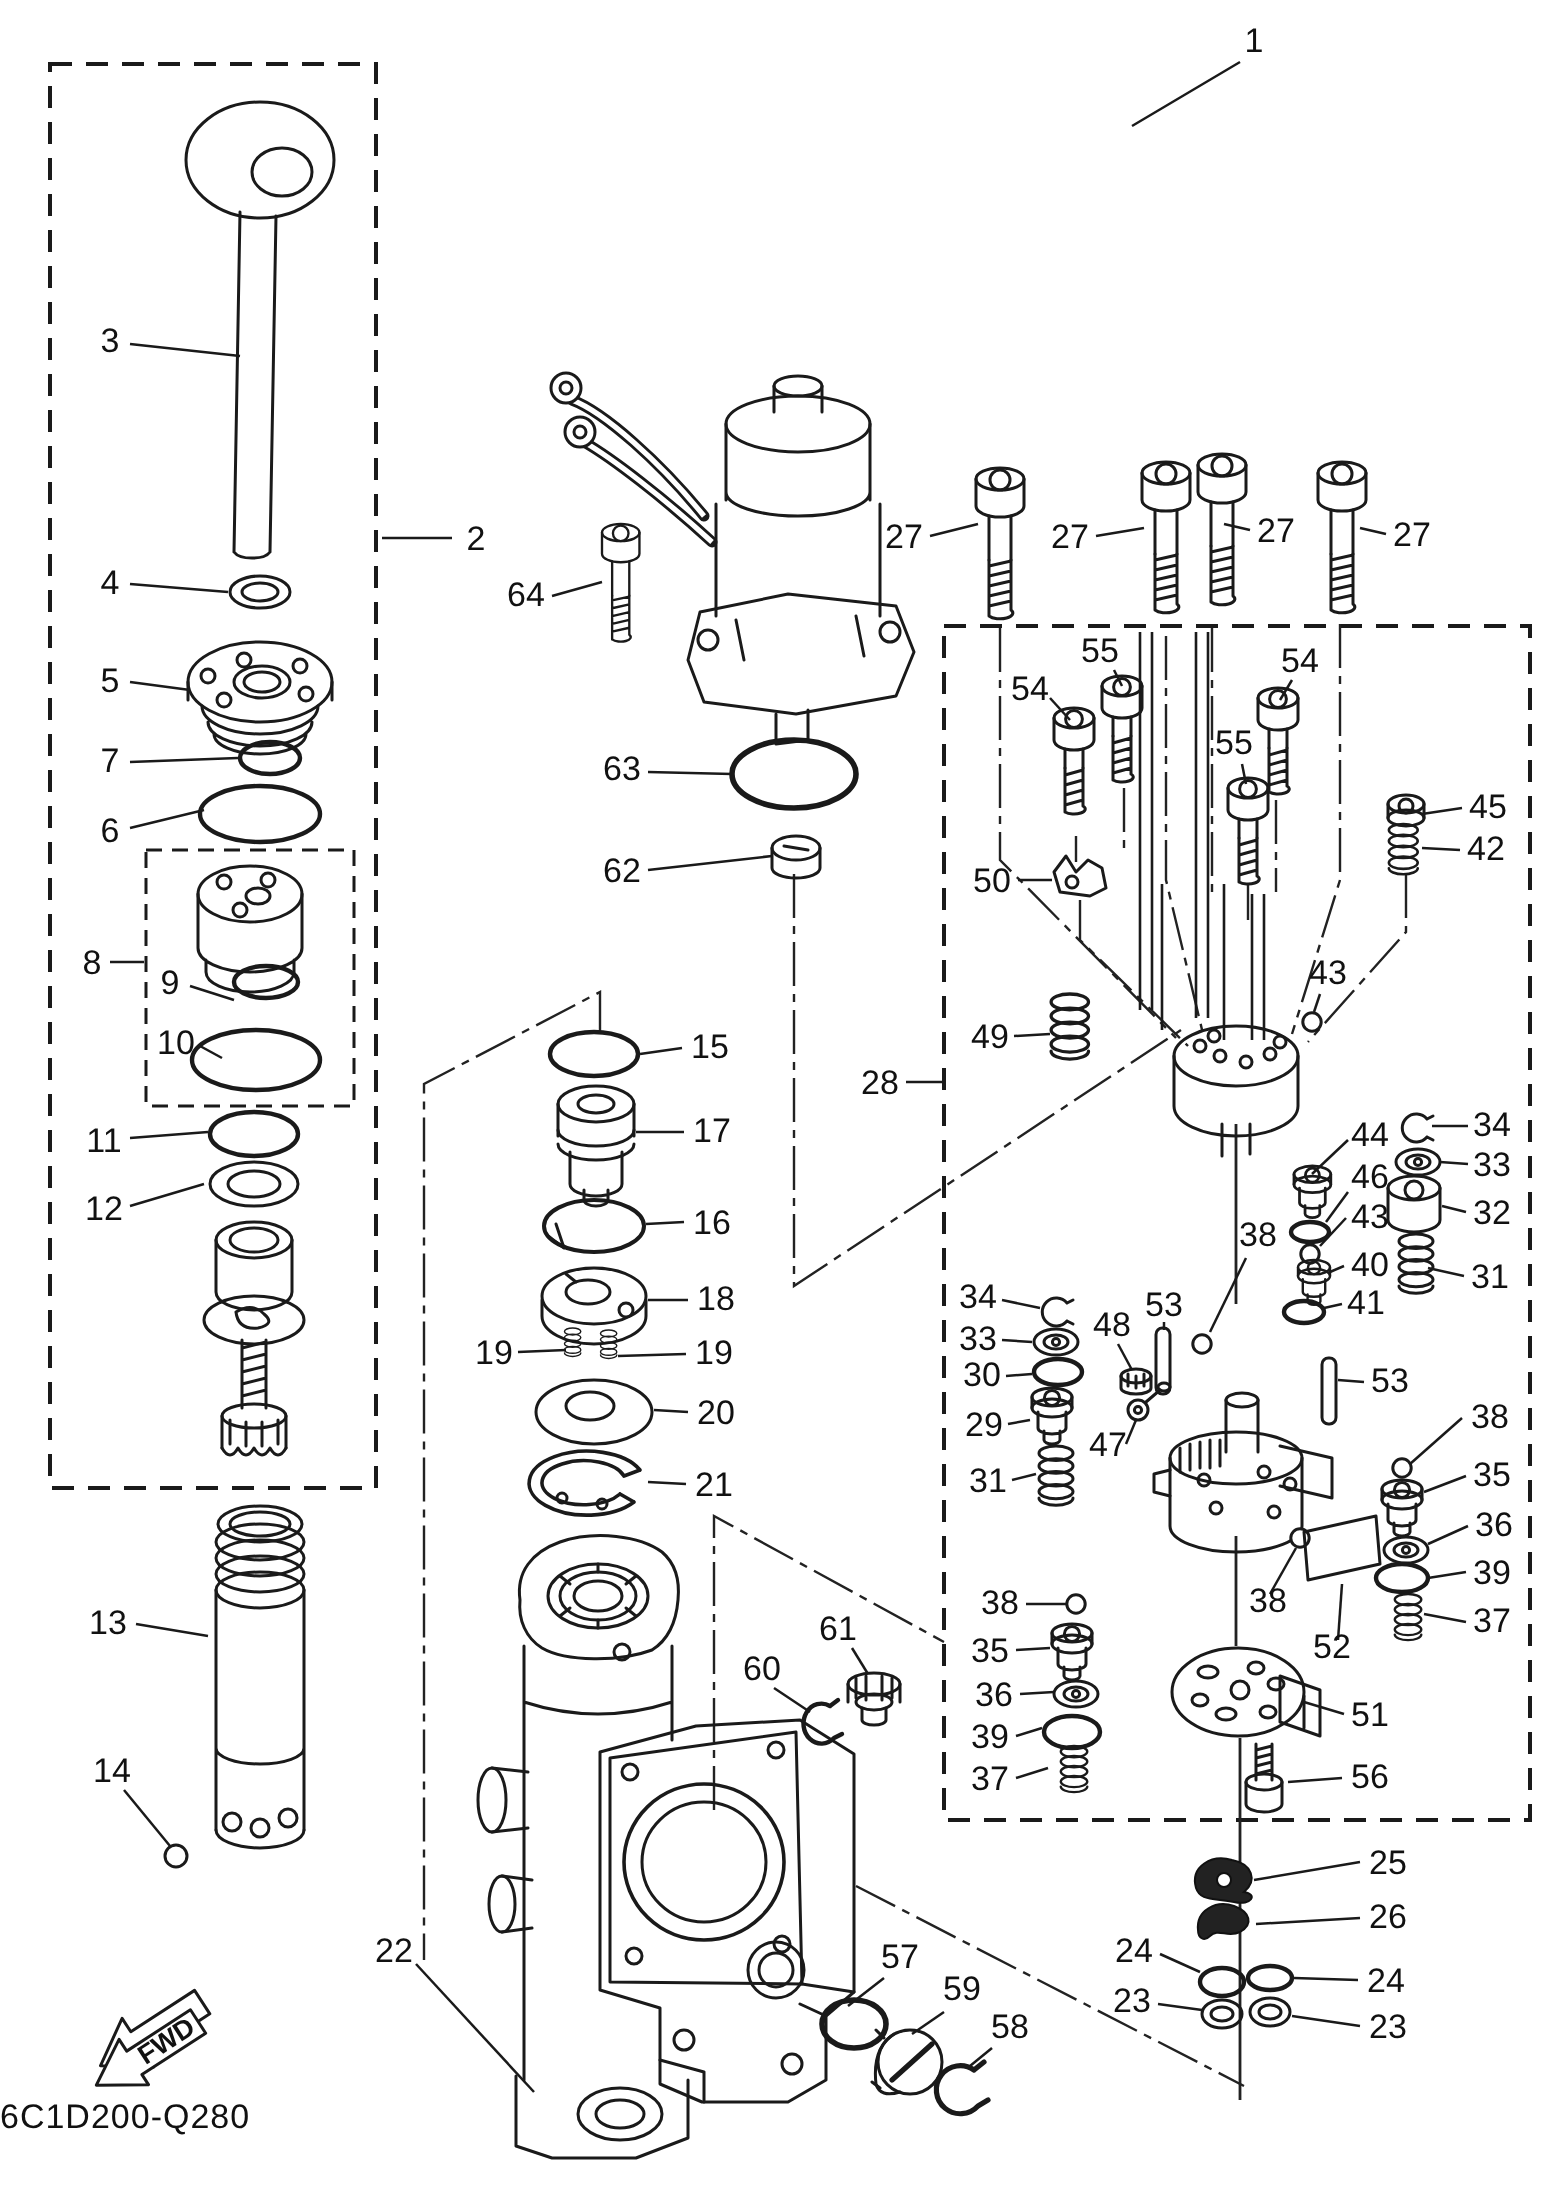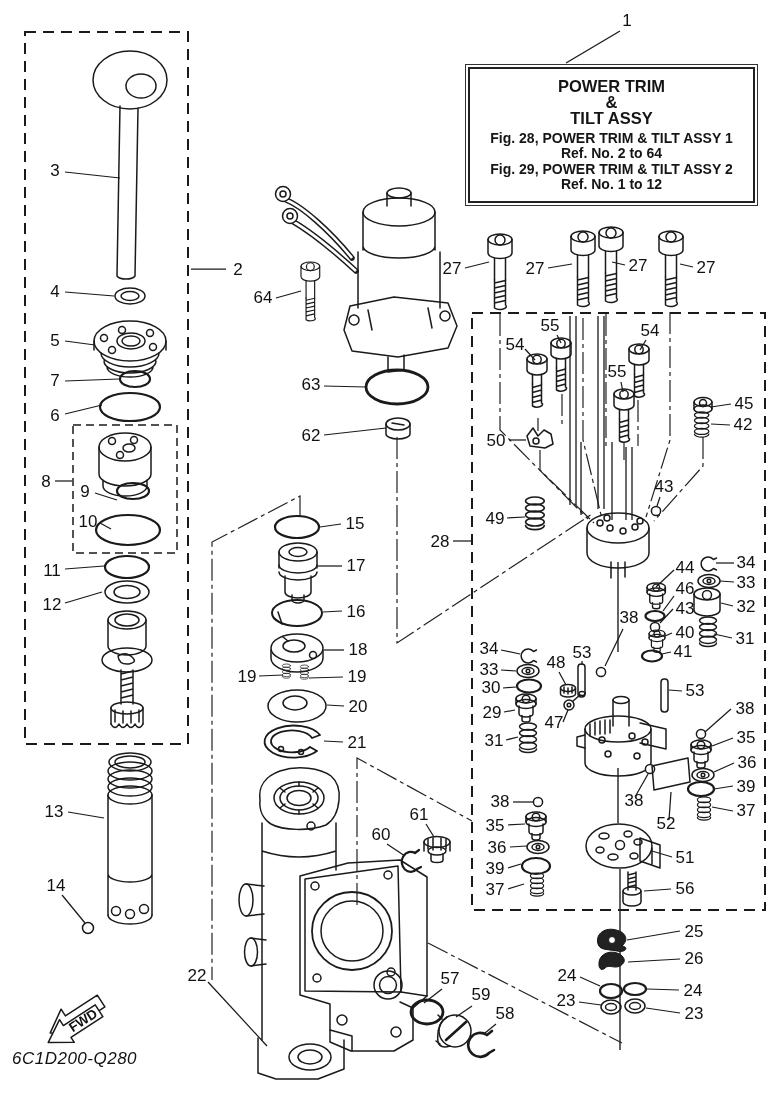--- a/index.html
+++ b/index.html
@@ -20,21 +20,21 @@
   #leader-layer line{stroke:#1a1a1a;stroke-width:1.25;}
   #callout-layer text{font:17px "Liberation Sans",sans-serif;fill:#111;text-anchor:middle;}
   
   #title-box{position:absolute;left:465px;top:64px;width:293px;height:142px;
              border:1.5px solid #333;background:#fff;box-sizing:border-box;padding:2px;}
   #title-box .inner{border:2px solid #222;width:100%;height:100%;box-sizing:border-box;
              display:flex;flex-direction:column;justify-content:center;align-items:center;
              text-align:center;font-weight:bold;}
   .tb-title{font-size:16.5px;line-height:16px;}
   .tb-entry{font-size:14px;line-height:15.5px;}
-  #diagram-id{position:absolute;left:12px;top:1049px;font-size:17px;letter-spacing:.5px;color:#111;font-style:italic;}
+  #diagram-id{position:absolute;left:0;top:1049px;font-size:17px;letter-spacing:.5px;color:#111;}
   .fwd-text{font:bold 13.5px "Liberation Sans",sans-serif;fill:#111;}
 </style>
 </head>
 <body>
 
 <div id="stage">
 
 <svg id="art-svg" width="776" height="1094" viewBox="0 0 776 1094">
   <defs>
     <g id="boltL">
@@ -563,28 +563,16 @@
         <text x="566" y="1006">23</text>
         <text x="694" y="1019">23</text>
         <text x="381" y="840">60</text>
         <text x="419" y="820">61</text>
         <text x="450" y="984">57</text>
         <text x="481" y="1000">59</text>
         <text x="505" y="1019">58</text>
       </g>
 </svg>
 
-<div id="title-box">
-  <div class="inner">
-    <div class="tb-title">POWER TRIM</div>
-    <div class="tb-title">&amp;</div>
-    <div class="tb-title">TILT ASSY</div>
-    <div style="height:5px"></div>
-    <div class="tb-entry">Fig. 28, POWER TRIM &amp; TILT ASSY 1</div>
-    <div class="tb-entry">Ref. No. 2 to 64</div>
-    <div class="tb-entry">Fig. 29, POWER TRIM &amp; TILT ASSY 2</div>
-    <div class="tb-entry">Ref. No. 1 to 12</div>
-  </div>
+
+<div id="diagram-id">6C1D200-Q280</div>
+
 </div>
 
-<div id="diagram-id">6C1D200-Q280</div>
-
-</div>
-
 </body></html>

